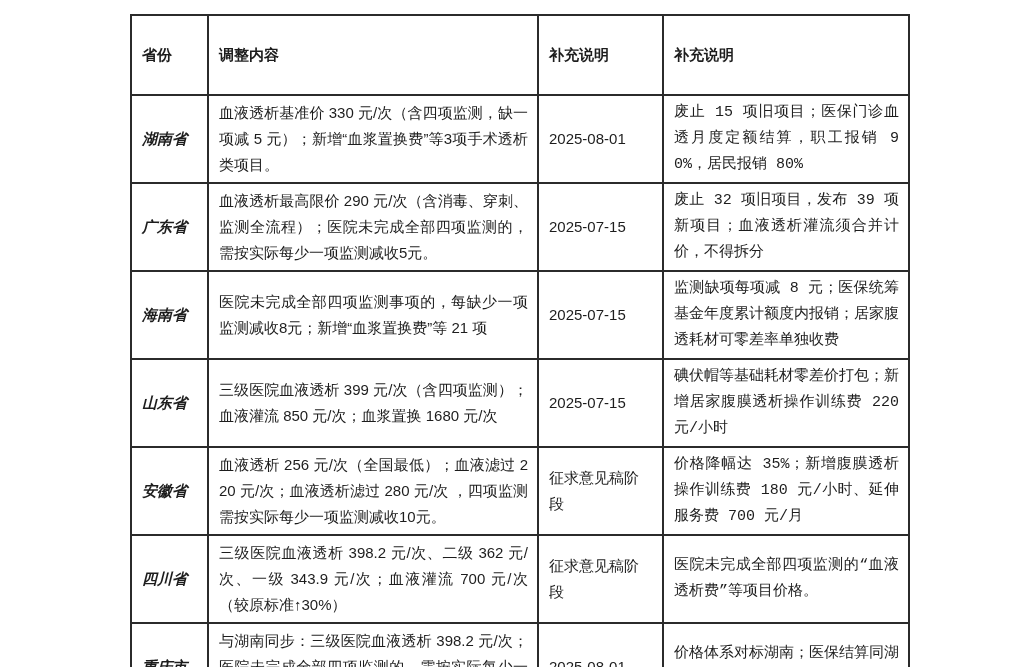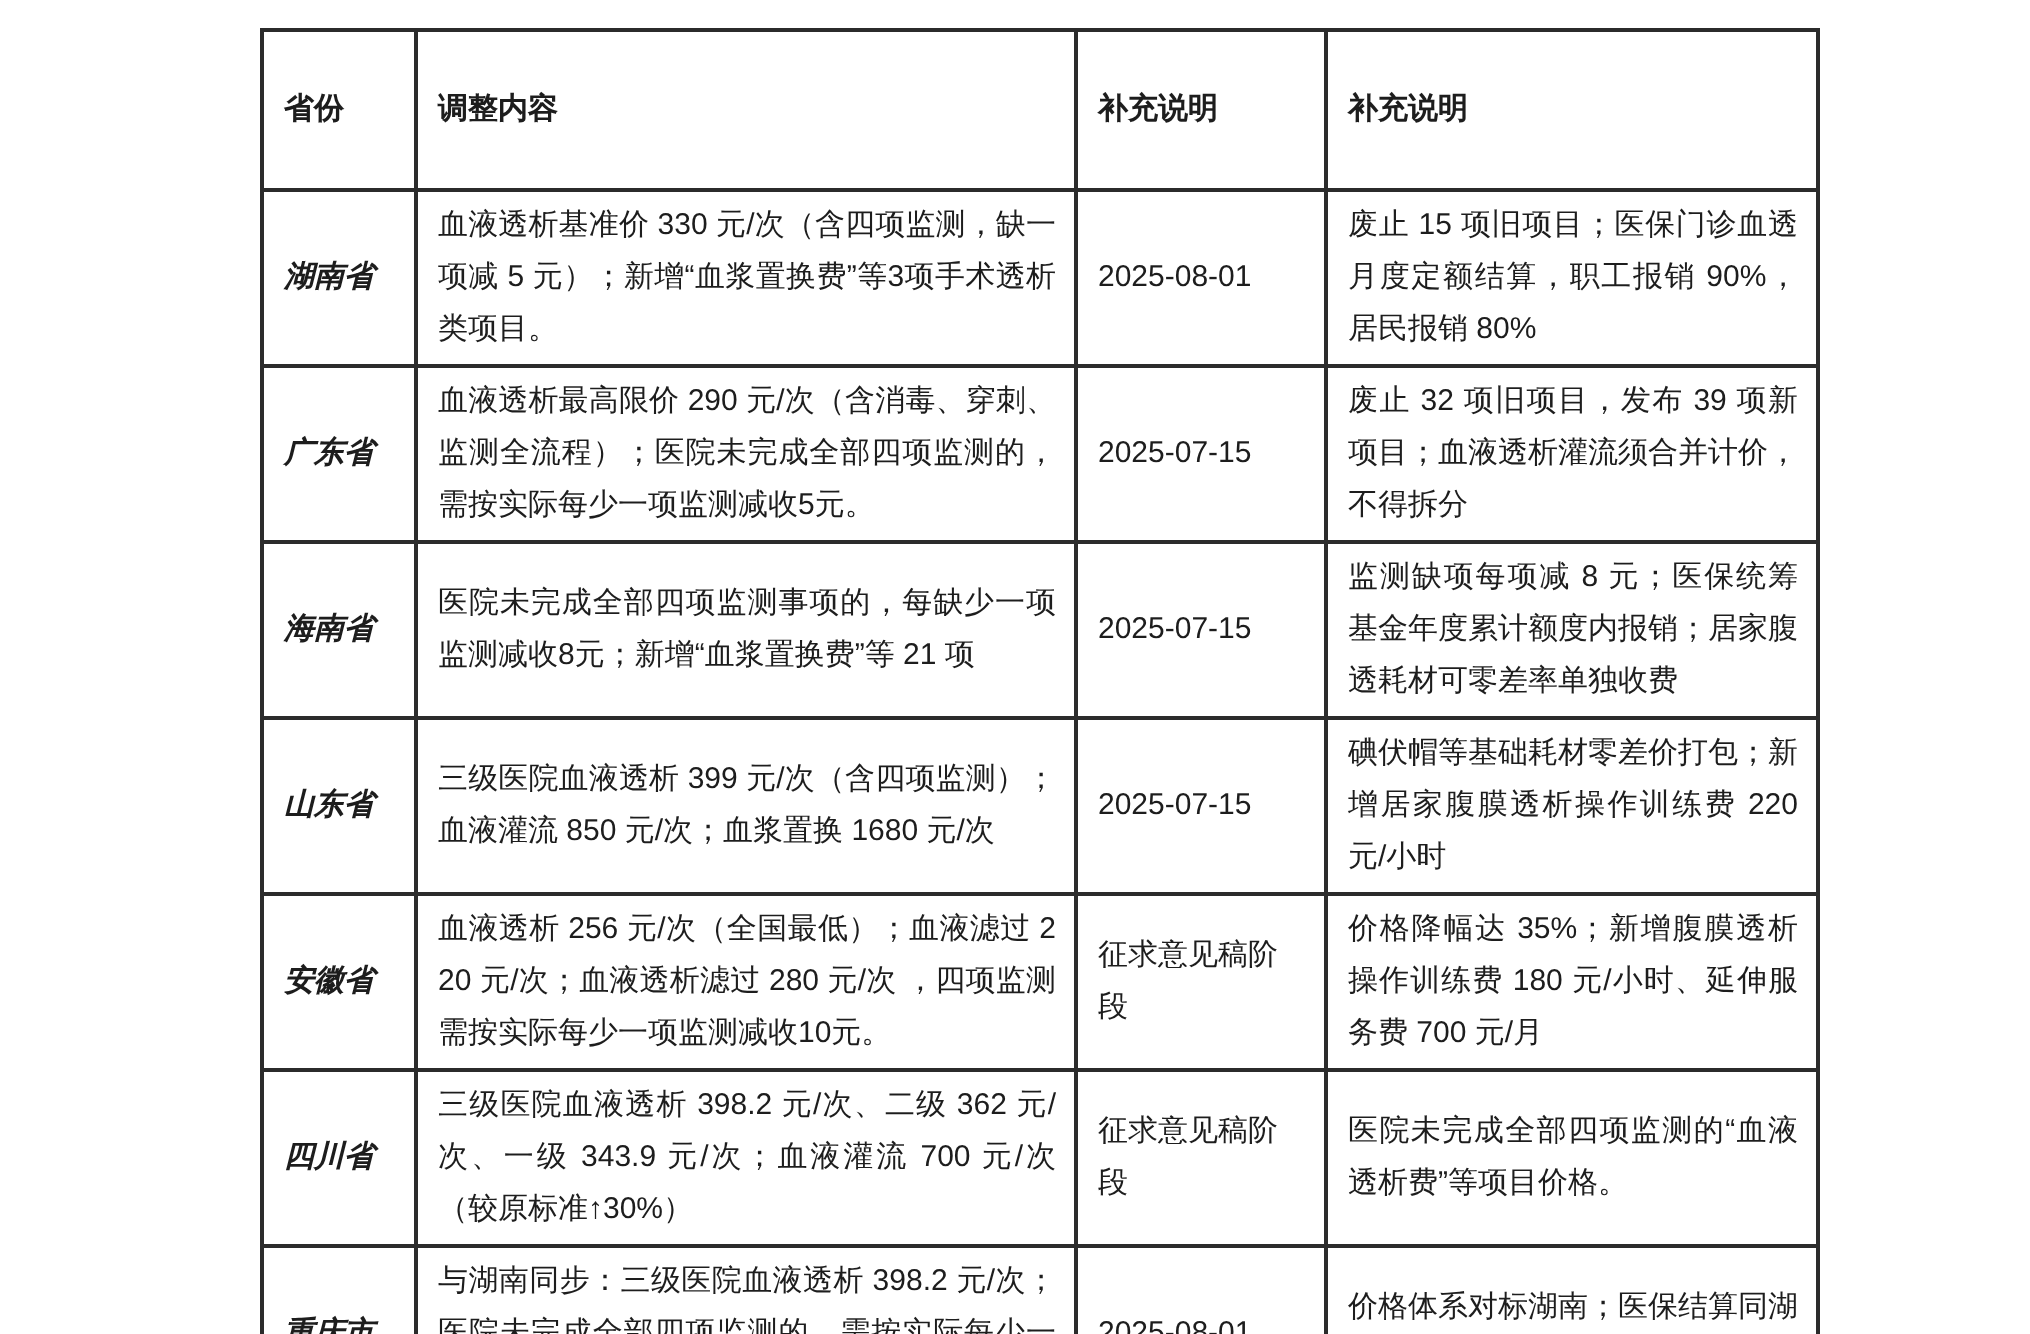--- a/index.html
+++ b/index.html
@@ -41,21 +41,21 @@
     text-align: left;
   }
   .col-province { width: 77px; }
   .col-content  { width: 330px; }
   .col-time     { width: 125px; }
   .col-notes    { width: 246px; }
 
   .cell-province { text-align: left; font-weight: bold; font-style: italic; }
   .cell-content  { text-align: justify; margin-left: 38px; }
   .cell-time     { text-align: left; }
-  .cell-notes    { text-align: justify; }
+  .cell-notes    { text-align: justify; font-family: Liberation Mono, monospace; }
 
   tr.row-header { height: 80px; }
   tr.row-0 { height: 84px; }
   tr.row-1 { height: 80px; }
   tr.row-2 { height: 79px; }
   tr.row-3 { height: 76px; }
   tr.row-4 { height: 78px; }
   tr.row-5 { height: 80px; }
   tr.row-6 { height: 81px; }
 </style>

